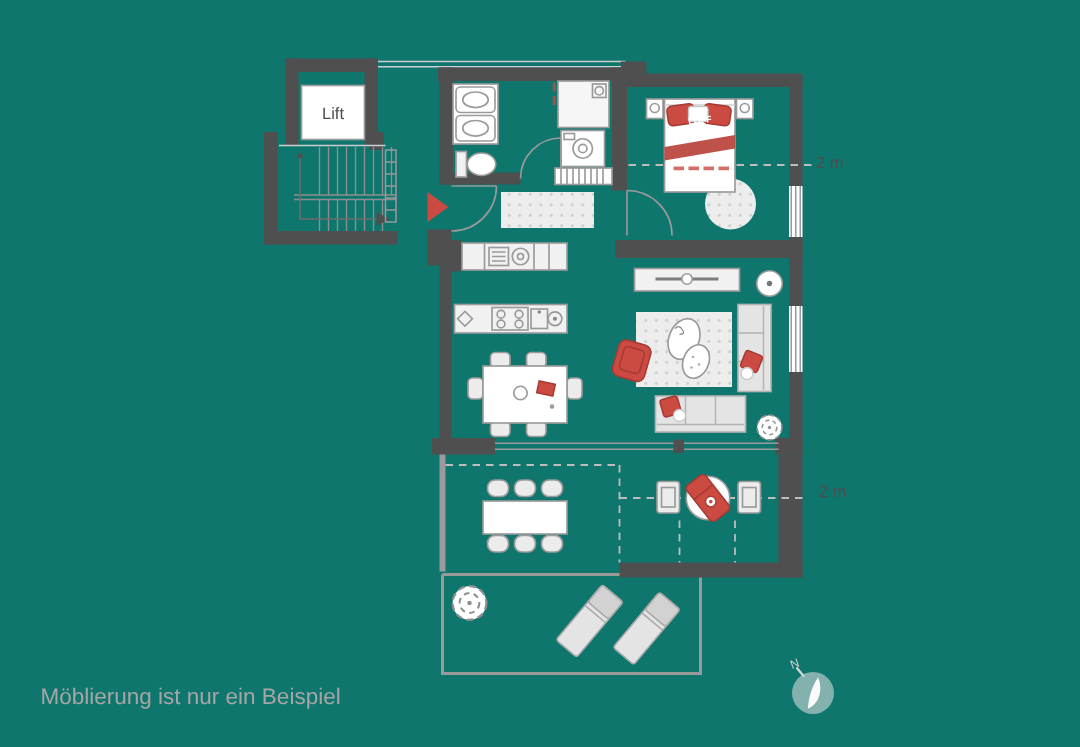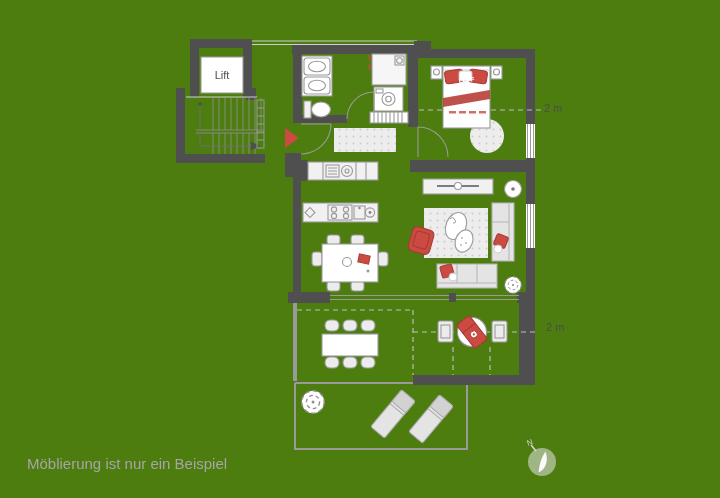--- a/index.html
+++ b/index.html
@@ -1,16 +1,16 @@
 <!DOCTYPE html>
 <html style="--wall: #4f4f4f; --line: #9a9a9a; --fill-light: #ececec; --fill-mid: #e4e4e4; --accent-red: #cb4a41; --accent-red-dark: #a53a33; --text-dark: #4d4d4d; --text-gray: #a6a6a6; --watermark: #e3e3e3;"><head>
 <meta charset="utf-8">
 <style>
   html,body{margin:0;padding:0;background:#ffffff;}
-  .stage{position:relative;width:720px;height:498px;background:#4d7c0f;overflow:hidden;
+  .stage{position:relative;width:720px;height:498px;background:#0f766e;overflow:hidden;
          font-family:"Liberation Sans",sans-serif;}
   svg{position:absolute;left:0;top:0;}
   .wall{fill:var(--wall,#4f4f4f);}
   .ln{fill:none;stroke:var(--line,#9a9a9a);stroke-width:1.1;}
   .fixture{fill:#ffffff;stroke:var(--line,#9a9a9a);stroke-width:1.1;}
   .soft{fill:#f1f1f1;stroke:var(--line,#9a9a9a);stroke-width:1.1;}
   .chair{fill:var(--fill-light,#ececec);stroke:var(--line,#9a9a9a);stroke-width:1.1;}
   .sofa{fill:var(--fill-mid,#e4e4e4);stroke:#b3b3b3;stroke-width:1.1;}
   .sofaline{fill:none;stroke:#b3b3b3;stroke-width:1;}
   .red{fill:var(--accent-red,#cb4a41);stroke:var(--accent-red-dark,#a53a33);stroke-width:1;}

